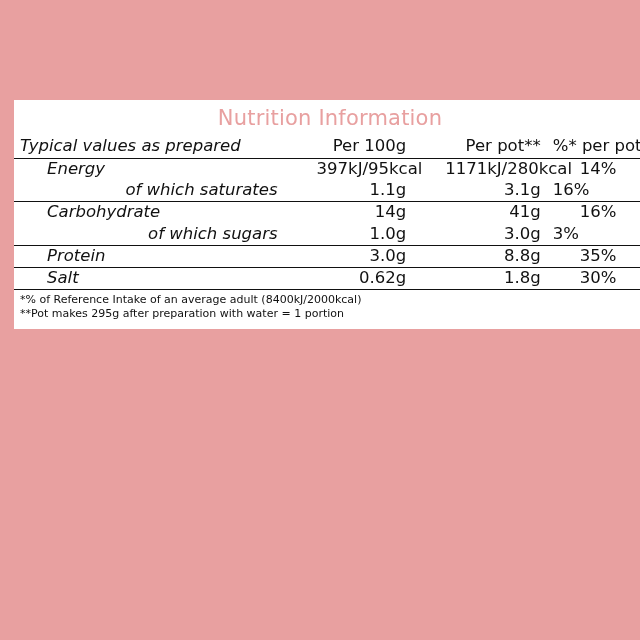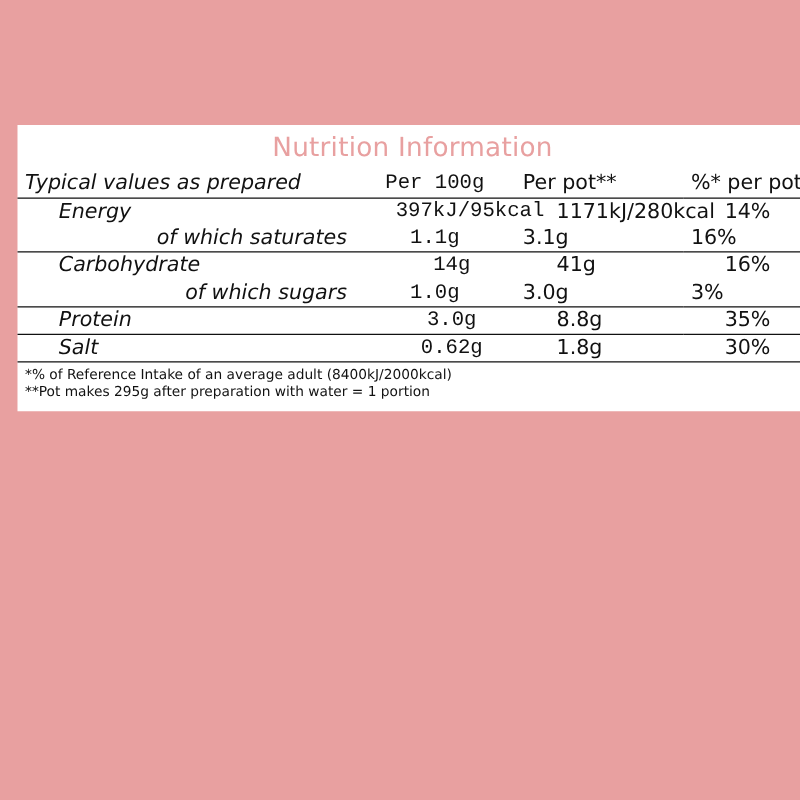--- a/index.html
+++ b/index.html
@@ -37,22 +37,22 @@
     color: #111;
     table-layout: fixed;
   }
   table.nut td {
     padding: 0px 6px 1px 6px;
     vertical-align: bottom;
     line-height: 1.22;
     white-space: nowrap;
   }
   .c-label { width: 44%; text-align: left; font-style: italic; }
-  .c-100   { width: 20%; text-align: center; font-family: Liberation Mono, monospace; }
-  .c-pot   { width: 21%; }
+  .c-100   { width: 20%; text-align: right; }
+  .c-pot   { width: 21%; text-align: right; }
   .c-pct   { width: 15%; text-align: left; padding-right: 10px; }
 
   tr.hdr td { padding-top: 4px; padding-bottom: 2px; }
   tr.rule td { border-top: 1.6px solid #111; padding-left: 33px; }
   .indent { padding-left: 36px; text-align: right; }
   .footnotes {
     font-size: 11px;
     color: #111;
     padding: 3px 6px 8px 6px;
     line-height: 1.28;

